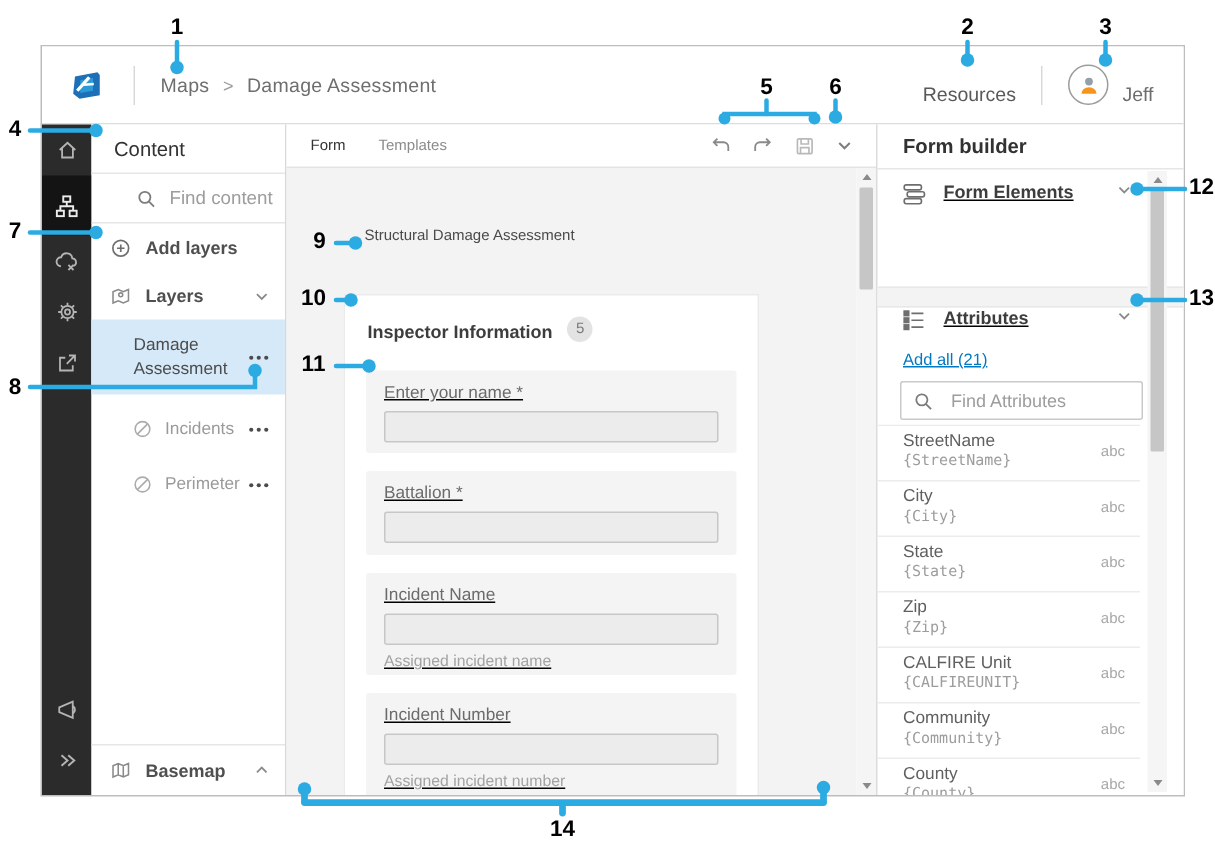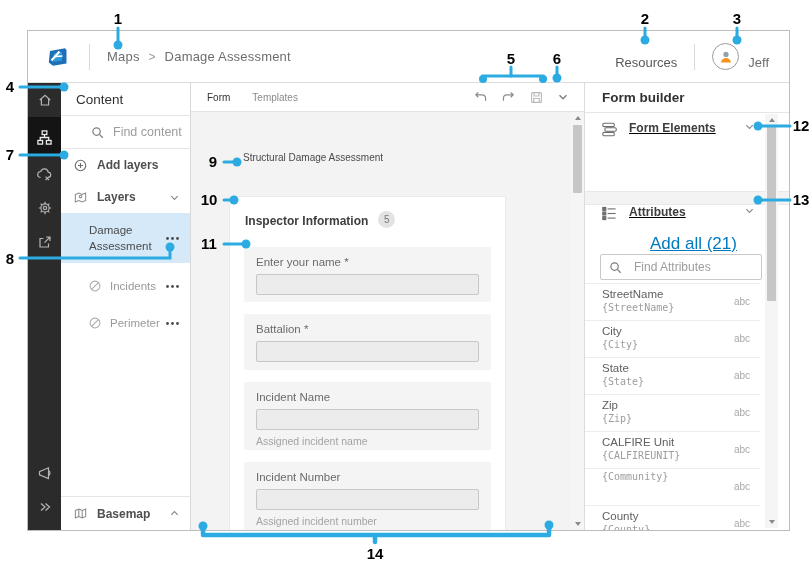--- a/index.html
+++ b/index.html
@@ -59,21 +59,21 @@
   .tb-btn{cursor:pointer;display:flex;align-items:center;}
   .canvas{position:absolute;left:0;top:29px;right:13px;bottom:0;background:#f3f3f3;overflow:hidden;}
   .form-title{position:absolute;left:52px;top:40px;font-size:10px;color:#4a4a4a;}
   .group-card{position:absolute;left:38px;top:84px;width:277px;height:430px;background:#ffffff;
               border:1px solid #ebebeb;box-sizing:border-box;}
   .gc-head{position:absolute;left:15px;top:14px;display:flex;align-items:flex-end;}
   .gc-title{font-weight:bold;font-size:12px;color:#3d3d3d;}
   .badge{margin-left:10px;width:17px;height:17px;border-radius:50%;background:#e3e3e3;color:#7a7a7a;
          font-size:10px;display:flex;align-items:center;justify-content:center;}
   .field-card{position:absolute;left:14px;right:14px;background:#f4f4f4;border-radius:2px;
-              padding:9px 12px;box-sizing:border-box;cursor:pointer;}
+              padding:9px 12px;box-sizing:border-box;cursor:pointer;text-decoration:underline;}
   .f-label{font-size:11.5px;color:#6b6b6b;}
   .f-input{margin-top:6px;height:19px;background:#ececec;border:1px solid #c7c7c7;border-radius:2px;}
   .f-helper{margin-top:5px;font-size:10.5px;color:#a3a3a3;}
   
   .sbar{position:absolute;width:13px;background:#f5f5f5;}
   .sb-arrow{position:absolute;left:0;width:13px;height:12px;display:flex;align-items:center;
             justify-content:center;cursor:pointer;}
   .sb-thumb{position:absolute;left:2px;width:9px;background:#c6c6c6;border-radius:1px;cursor:pointer;}
   .tri{width:0;height:0;border-left:3.5px solid transparent;border-right:3.5px solid transparent;}
   .tri.up{border-bottom:4.5px solid #8a8a8a;}
@@ -88,22 +88,22 @@
   .fb-sec{position:absolute;left:0;right:0;height:30px;display:flex;
           padding-left:16px;box-sizing:border-box;cursor:pointer;text-decoration:underline;}
   .fb-sec .lbl{font-weight:bold;font-size:12px;color:#3d3d3d;margin-left:11px;}
   .fb-sec .chev{margin-left:auto;margin-right:34px;}
   .group-row{position:absolute;left:0;right:0;top:75px;height:30px;display:flex;align-items:center;
              padding-left:17px;box-sizing:border-box;cursor:grab;}
   .group-row .lbl{font-size:12px;color:#6e6e6e;}
   .group-row .gicon{margin-left:auto;margin-right:32px;}
   .fb-band{position:absolute;left:0;right:0;top:108px;height:14px;background:#f3f3f3;
            border-top:1px solid #e8e8e8;border-bottom:1px solid #e8e8e8;box-sizing:border-box;}
-  .addall{position:absolute;left:17px;top:151px;font-size:17px;color:#0079c1;
-          text-decoration:underline;cursor:pointer;margin-left:48px;}
+  .addall{position:absolute;left:17px;top:151px;font-size:11px;color:#0079c1;
+          text-decoration:underline;cursor:pointer;}
   .fb-search{position:absolute;left:15px;top:171px;width:162px;height:26px;border:1px solid #c9c9c9;
              border-radius:2px;display:flex;align-items:center;padding-left:8px;box-sizing:border-box;}
   .fb-search .ph{color:#9d9d9d;font-size:12px;margin-left:12px;}
   .attr-list{position:absolute;left:0;right:29px;top:200px;bottom:0;overflow:hidden;}
   .attr-row{position:absolute;left:0;right:0;height:37px;border-top:1px solid #ececec;
             padding-left:17px;box-sizing:border-box;cursor:pointer;}
   .attr-name{font-size:11.5px;color:#5f5f5f;margin-top:4px;}
   .attr-code{font-size:10px;color:#9d9d9d;font-family:"DejaVu Sans Mono",monospace;margin-top:2px;}
   .attr-type{position:absolute;right:10px;top:12px;font-size:10px;color:#a8a8a8;}
   .fb-sbar{right:11px;top:31px;height:414px;}
@@ -388,20 +388,21 @@
         <div class="attr-name">Zip</div>
         <div class="attr-code">{Zip}</div>
         <div class="attr-type">abc</div>
       </div>
       <div class="attr-row" style="top:148px">
         <div class="attr-name">CALFIRE Unit</div>
         <div class="attr-code">{CALFIREUNIT}</div>
         <div class="attr-type">abc</div>
       </div>
       <div class="attr-row" style="top:185px">
+        <div class="attr-name">Community</div>
         <div class="attr-code">{Community}</div>
         <div class="attr-type">abc</div>
       </div>
       <div class="attr-row" style="top:222px">
         <div class="attr-name">County</div>
         <div class="attr-code">{County}</div>
         <div class="attr-type">abc</div>
       </div>
     </div>
 

